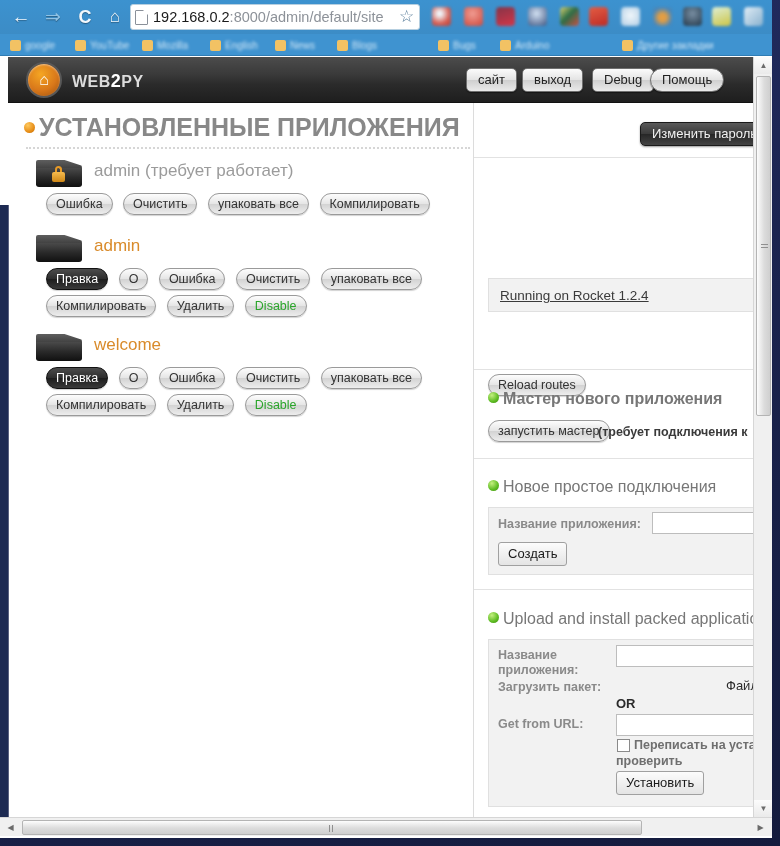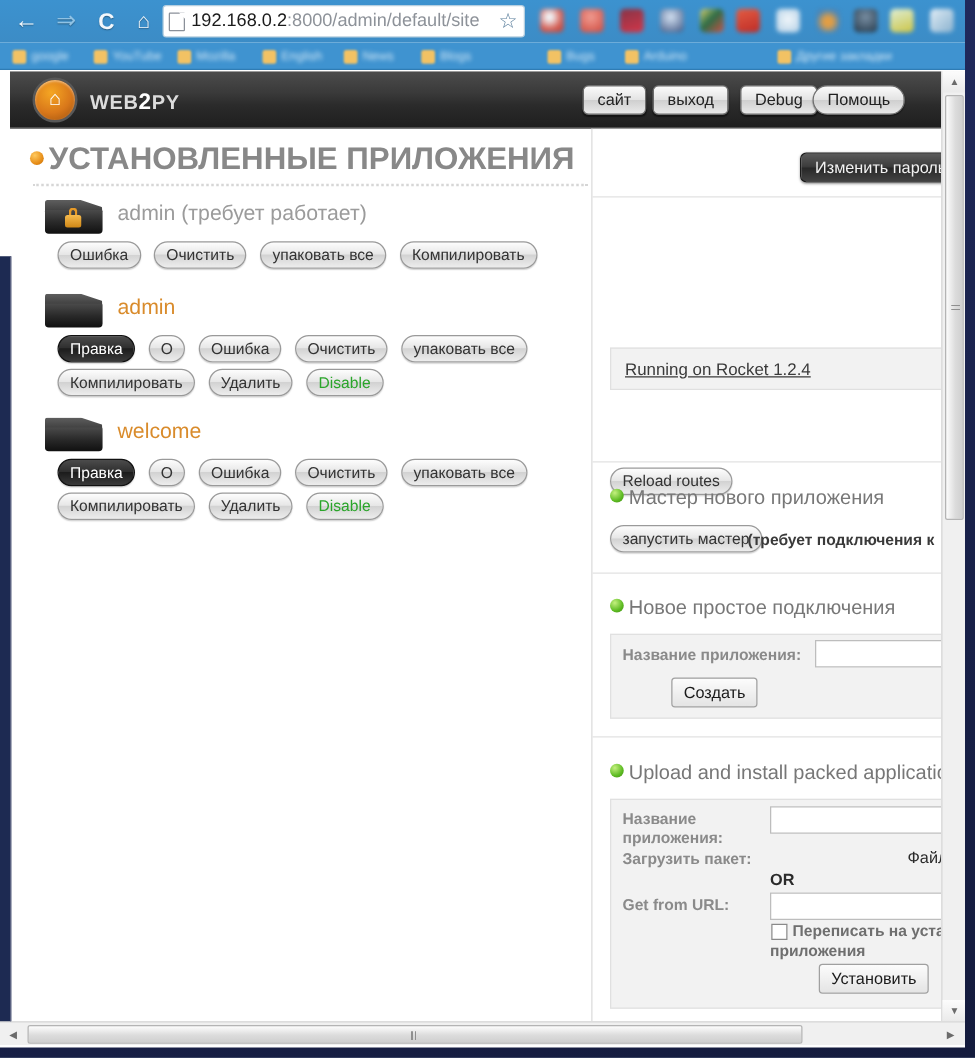--- a/index.html
+++ b/index.html
@@ -226,21 +226,21 @@
     position: absolute; font-size: 12.5px; font-weight: bold; color: #8a8a8a;
   }
   .txt-input {
     position: absolute; height: 22px; background: #fff;
     border: 1px solid #bdbdbd;
   }
   .native-btn {
     position: absolute; height: 24px; padding: 0 9px;
     background: linear-gradient(180deg,#fcfcfc,#e4e4e4);
     border: 1px solid #a0a0a0; border-radius: 3px;
-    font-size: 13px; color: #1a1a1a; line-height: 22px; white-space: nowrap; margin-left: 39px;
+    font-size: 13px; color: #1a1a1a; line-height: 22px; white-space: nowrap;
   }
   .plain-text { position: absolute; font-size: 13px; color: #2b2b2b; white-space: nowrap; }
   .chk {
     position: absolute; width: 13px; height: 13px;
     border: 1px solid #8a8a8a; background: #fff;
   }
 
   
   #vscroll {
     position: absolute; left: 753px; top: 57px; width: 19px; height: 760px;
@@ -449,21 +449,21 @@
         </div>
 
 
         <div class="side-sec" style="top:161px; height:106px;">
           <div class="grey-box" style="left:14px; top:14px; width:274px; height:34px;"></div>
           <div class="box-text" style="left:26px; top:24px;text-decoration:underline;">Running on Rocket 1.2.4</div>
           <div class="w2p-btn" style="position:absolute; left:14px; top:62px;margin-top:48px;">Reload routes</div>
         </div>
 
         <div class="side-sec" style="top:267px; height:89px;">
-          <div class="sec-head" style="top:20px;">
+          <div class="sec-head" style="top:20px;font-weight:bold;">
             <span class="bullet-green"></span><span>Мастер нового приложения</span>
           </div>
           <div class="w2p-btn" style="position:absolute; left:14px; top:50px;">запустить мастер</div>
           <div class="form-label" style="left:124px; top:55px; font-weight:bold; color:#3a3a3a; font-size:12.5px;">(требует подключения к</div>
         </div>
 
         <div class="side-sec" style="top:356px; height:131px;">
           <div class="sec-head" style="top:19px;">
             <span class="bullet-green"></span><span>Новое простое подключения</span>
           </div>
@@ -486,21 +486,21 @@
           <div class="form-label" style="left:24px; top:90px;">Загрузить пакет:</div>
           <div class="plain-text" style="left:252px; top:88px;">Файл</div>
 
           <div class="plain-text" style="left:142px; top:106px; font-weight:bold;">OR</div>
 
           <div class="form-label" style="left:24px; top:127px;">Get from URL:</div>
           <input class="txt-input" style="left: 142px; top: 124px; width: 156px;" value="">
 
           <div class="chk" style="left:143px; top:149px;"></div>
           <div class="form-label" style="left:160px; top:148px; color:#6f6f6f;">Переписать на уста</div>
-          <div class="form-label" style="left:142px; top:164px; color:#6f6f6f;">приложения</div>
+          <div class="form-label" style="left:142px; top:164px; color:#6f6f6f;">проверить</div>
 
           <div class="native-btn" style="left:142px; top:181px;">Установить</div>
         </div>
 
       </div>
     </div>
   </div>
 
   <div id="vscroll">
     <div class="sb-arrow" style="top:0;">▲</div>

